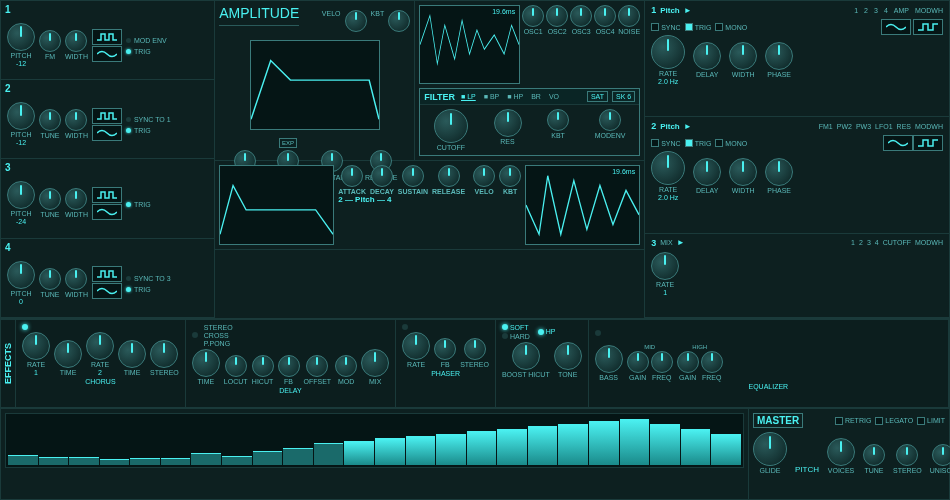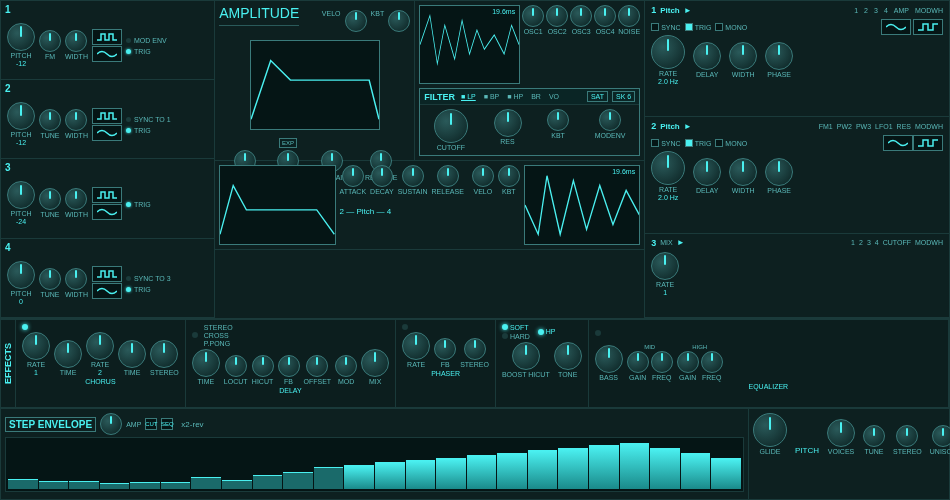--- a/index.html
+++ b/index.html
@@ -697,21 +697,21 @@
       </div>
 
       <div style="padding:4px;border-bottom:1px solid #1a3a3a;">
         <div class="mod-env-area">
           <div class="mod-display">
             <svg width="100%" height="100%" viewBox="0 0 130 80" preserveAspectRatio="none">
               <rect width="130" height="80" fill="#051515"></rect>
               <polyline points="0,70 15,20 30,45 110,45 130,70" fill="none" stroke="#4af0f0" stroke-width="1.5"></polyline>
             </svg>
           </div>
-          <div style="display:flex;flex-direction:column;gap:12px;flex:1;">
+          <div style="display:flex;flex-direction:column;gap:0;flex:1;font-weight:bold;">
             <div style="display:flex;gap:4px;align-items:flex-end;">
               <div class="knob-group">
                 <div class="knob knob-sm"></div>
                 <span class="knob-label">ATTACK</span>
               </div>
               <div class="knob-group">
                 <div class="knob knob-sm"></div>
                 <span class="knob-label">DECAY</span>
               </div>
               <div class="knob-group">
@@ -1069,32 +1069,20 @@
           </div>
         </div>
       </div>
       <div class="effect-group-title">EQUALIZER</div>
     </div>
   </div>
 
   <div class="bottom-section">
 
     <div class="step-env-panel">
-      <div style="display:flex;align-items:center;gap:4px;margin-bottom:2px;">
-        <span style="font-size:10px;color:#4af0f0;font-weight:bold;text-transform:uppercase;border:1px solid #3a7a7a;padding:1px 3px;">STEP ENVELOPE</span>
-        <div class="knob knob-sm"></div>
-        <span class="knob-label">AMP</span>
-        <div class="seq-display">
-          <span>CUT</span>
-        </div>
-        <div class="seq-display">
-          <span>SEQ</span>
-        </div>
-        <span style="font-size:8px;color:#5ab8b8;margin-left:4px;">x2-rev</span>
-      </div>
       <div style="display:flex;gap:1px;height:55px;align-items:flex-end;border:1px solid #1a3a3a;background:#051515;padding:2px;flex:1;" id="step-bars-container">
       <div style="flex: 1 1 0%; min-width: 5px; height: 21%; background: rgb(26, 106, 106); cursor: pointer; border-top: 1px solid rgb(74, 240, 240);"></div>
           <div style="flex: 1 1 0%; min-width: 5px; height: 17%; background: rgb(26, 106, 106); cursor: pointer; border-top: 1px solid rgb(74, 240, 240);"></div>
           <div style="flex: 1 1 0%; min-width: 5px; height: 18%; background: rgb(26, 106, 106); cursor: pointer; border-top: 1px solid rgb(74, 240, 240);"></div>
           <div style="flex: 1 1 0%; min-width: 5px; height: 13%; background: rgb(26, 106, 106); cursor: pointer; border-top: 1px solid rgb(74, 240, 240);"></div>
           <div style="flex: 1 1 0%; min-width: 5px; height: 15%; background: rgb(26, 106, 106); cursor: pointer; border-top: 1px solid rgb(74, 240, 240);"></div>
           <div style="flex: 1 1 0%; min-width: 5px; height: 15%; background: rgb(26, 106, 106); cursor: pointer; border-top: 1px solid rgb(74, 240, 240);"></div>
           <div style="flex: 1 1 0%; min-width: 5px; height: 25%; background: rgb(26, 106, 106); cursor: pointer; border-top: 1px solid rgb(74, 240, 240);"></div>
           <div style="flex: 1 1 0%; min-width: 5px; height: 20%; background: rgb(26, 106, 106); cursor: pointer; border-top: 1px solid rgb(74, 240, 240);"></div>
           <div style="flex: 1 1 0%; min-width: 5px; height: 30%; background: rgb(26, 106, 106); cursor: pointer; border-top: 1px solid rgb(74, 240, 240);"></div>
@@ -1110,20 +1098,37 @@
           <div style="flex: 1 1 0%; min-width: 5px; height: 85%; background: linear-gradient(rgb(74, 240, 240), rgb(26, 138, 138)); cursor: pointer; border-top: 1px solid rgb(74, 240, 240);"></div>
           <div style="flex: 1 1 0%; min-width: 5px; height: 90%; background: linear-gradient(rgb(74, 240, 240), rgb(26, 138, 138)); cursor: pointer; border-top: 1px solid rgb(74, 240, 240);"></div>
           <div style="flex: 1 1 0%; min-width: 5px; height: 95%; background: linear-gradient(rgb(74, 240, 240), rgb(26, 138, 138)); cursor: pointer; border-top: 1px solid rgb(74, 240, 240);"></div>
           <div style="flex: 1 1 0%; min-width: 5px; height: 85%; background: linear-gradient(rgb(74, 240, 240), rgb(26, 138, 138)); cursor: pointer; border-top: 1px solid rgb(74, 240, 240);"></div>
           <div style="flex: 1 1 0%; min-width: 5px; height: 75%; background: linear-gradient(rgb(74, 240, 240), rgb(26, 138, 138)); cursor: pointer; border-top: 1px solid rgb(74, 240, 240);"></div>
           <div style="flex: 1 1 0%; min-width: 5px; height: 65%; background: linear-gradient(rgb(74, 240, 240), rgb(26, 138, 138)); cursor: pointer; border-top: 1px solid rgb(74, 240, 240);"></div>
         </div>
     </div>
 
     <div class="master-panel">
+      <div style="display:flex;align-items:center;justify-content:space-between;margin-bottom:4px;">
+        <span style="font-size:10px;color:#4af0f0;font-weight:bold;text-transform:uppercase;border:1px solid #3a7a7a;padding:1px 3px;">MASTER</span>
+        <div style="display:flex;gap:4px;">
+          <div class="checkbox-item">
+            <div class="cb"></div>
+            <span class="cb-label">RETRIG</span>
+          </div>
+          <div class="checkbox-item">
+            <div class="cb"></div>
+            <span class="cb-label">LEGATO</span>
+          </div>
+          <div class="checkbox-item">
+            <div class="cb"></div>
+            <span class="cb-label">LIMIT</span>
+          </div>
+        </div>
+      </div>
       <div class="master-controls">
         <div class="knob-group">
           <div class="knob knob-lg"></div>
           <span class="knob-label">GLIDE</span>
         </div>
         <div style="display:flex;flex-direction:column;gap:2px;">
           <span style="font-size:8px;color:#4af0f0;">PITCH</span>
         </div>
         <div class="knob-group">
           <div class="knob knob-md"></div>

